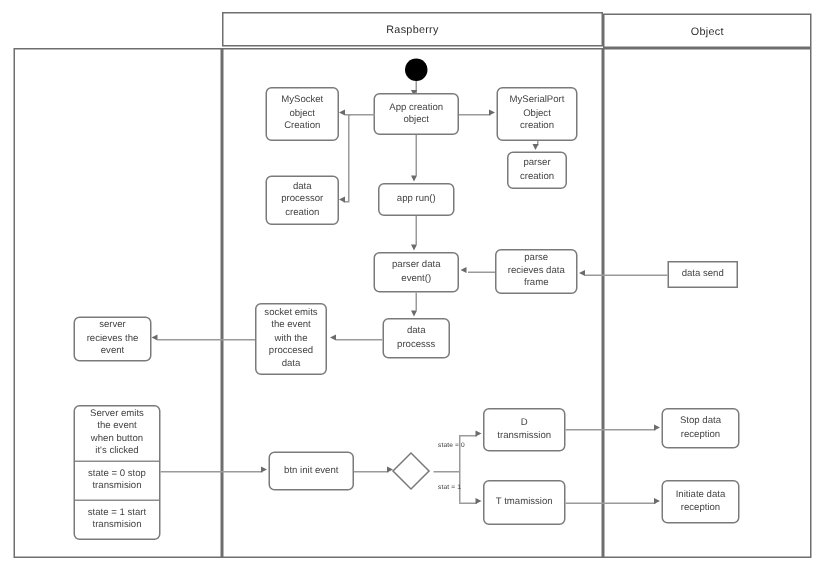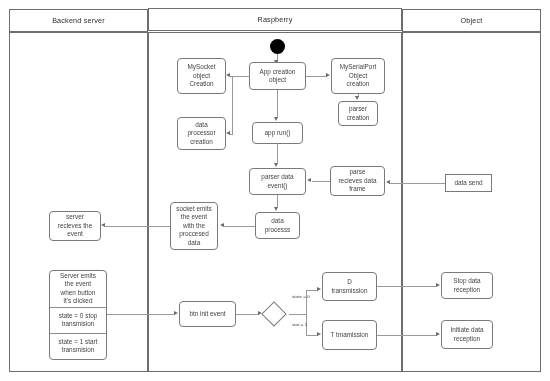--- a/index.html
+++ b/index.html
@@ -110,23 +110,20 @@
     color:#3a3a3a;
     white-space:nowrap;
     letter-spacing:.1px;
   }
 </style>
 </head>
 <body>
 
 <div id="canvas">
 
-  <div class="lane-header" style="left:9px;top:9px;width:139px;height:23px;">
-    <span>Backend server</span>
-  </div>
   <div class="lane-header" style="left:148px;top:8px;width:254px;height:23px;">
     <span>Raspberry</span>
   </div>
   <div class="lane-header" style="left:402px;top:9px;width:139px;height:23px;">
     <span>Object</span>
   </div>
 
   <div class="lane-body" style="left:9px;top:32px;width:139px;height:340px;"></div>
   <div class="lane-body" style="left:148px;top:32px;width:254px;height:340px;"></div>
   <div class="lane-body" style="left:402px;top:32px;width:139px;height:340px;"></div>

